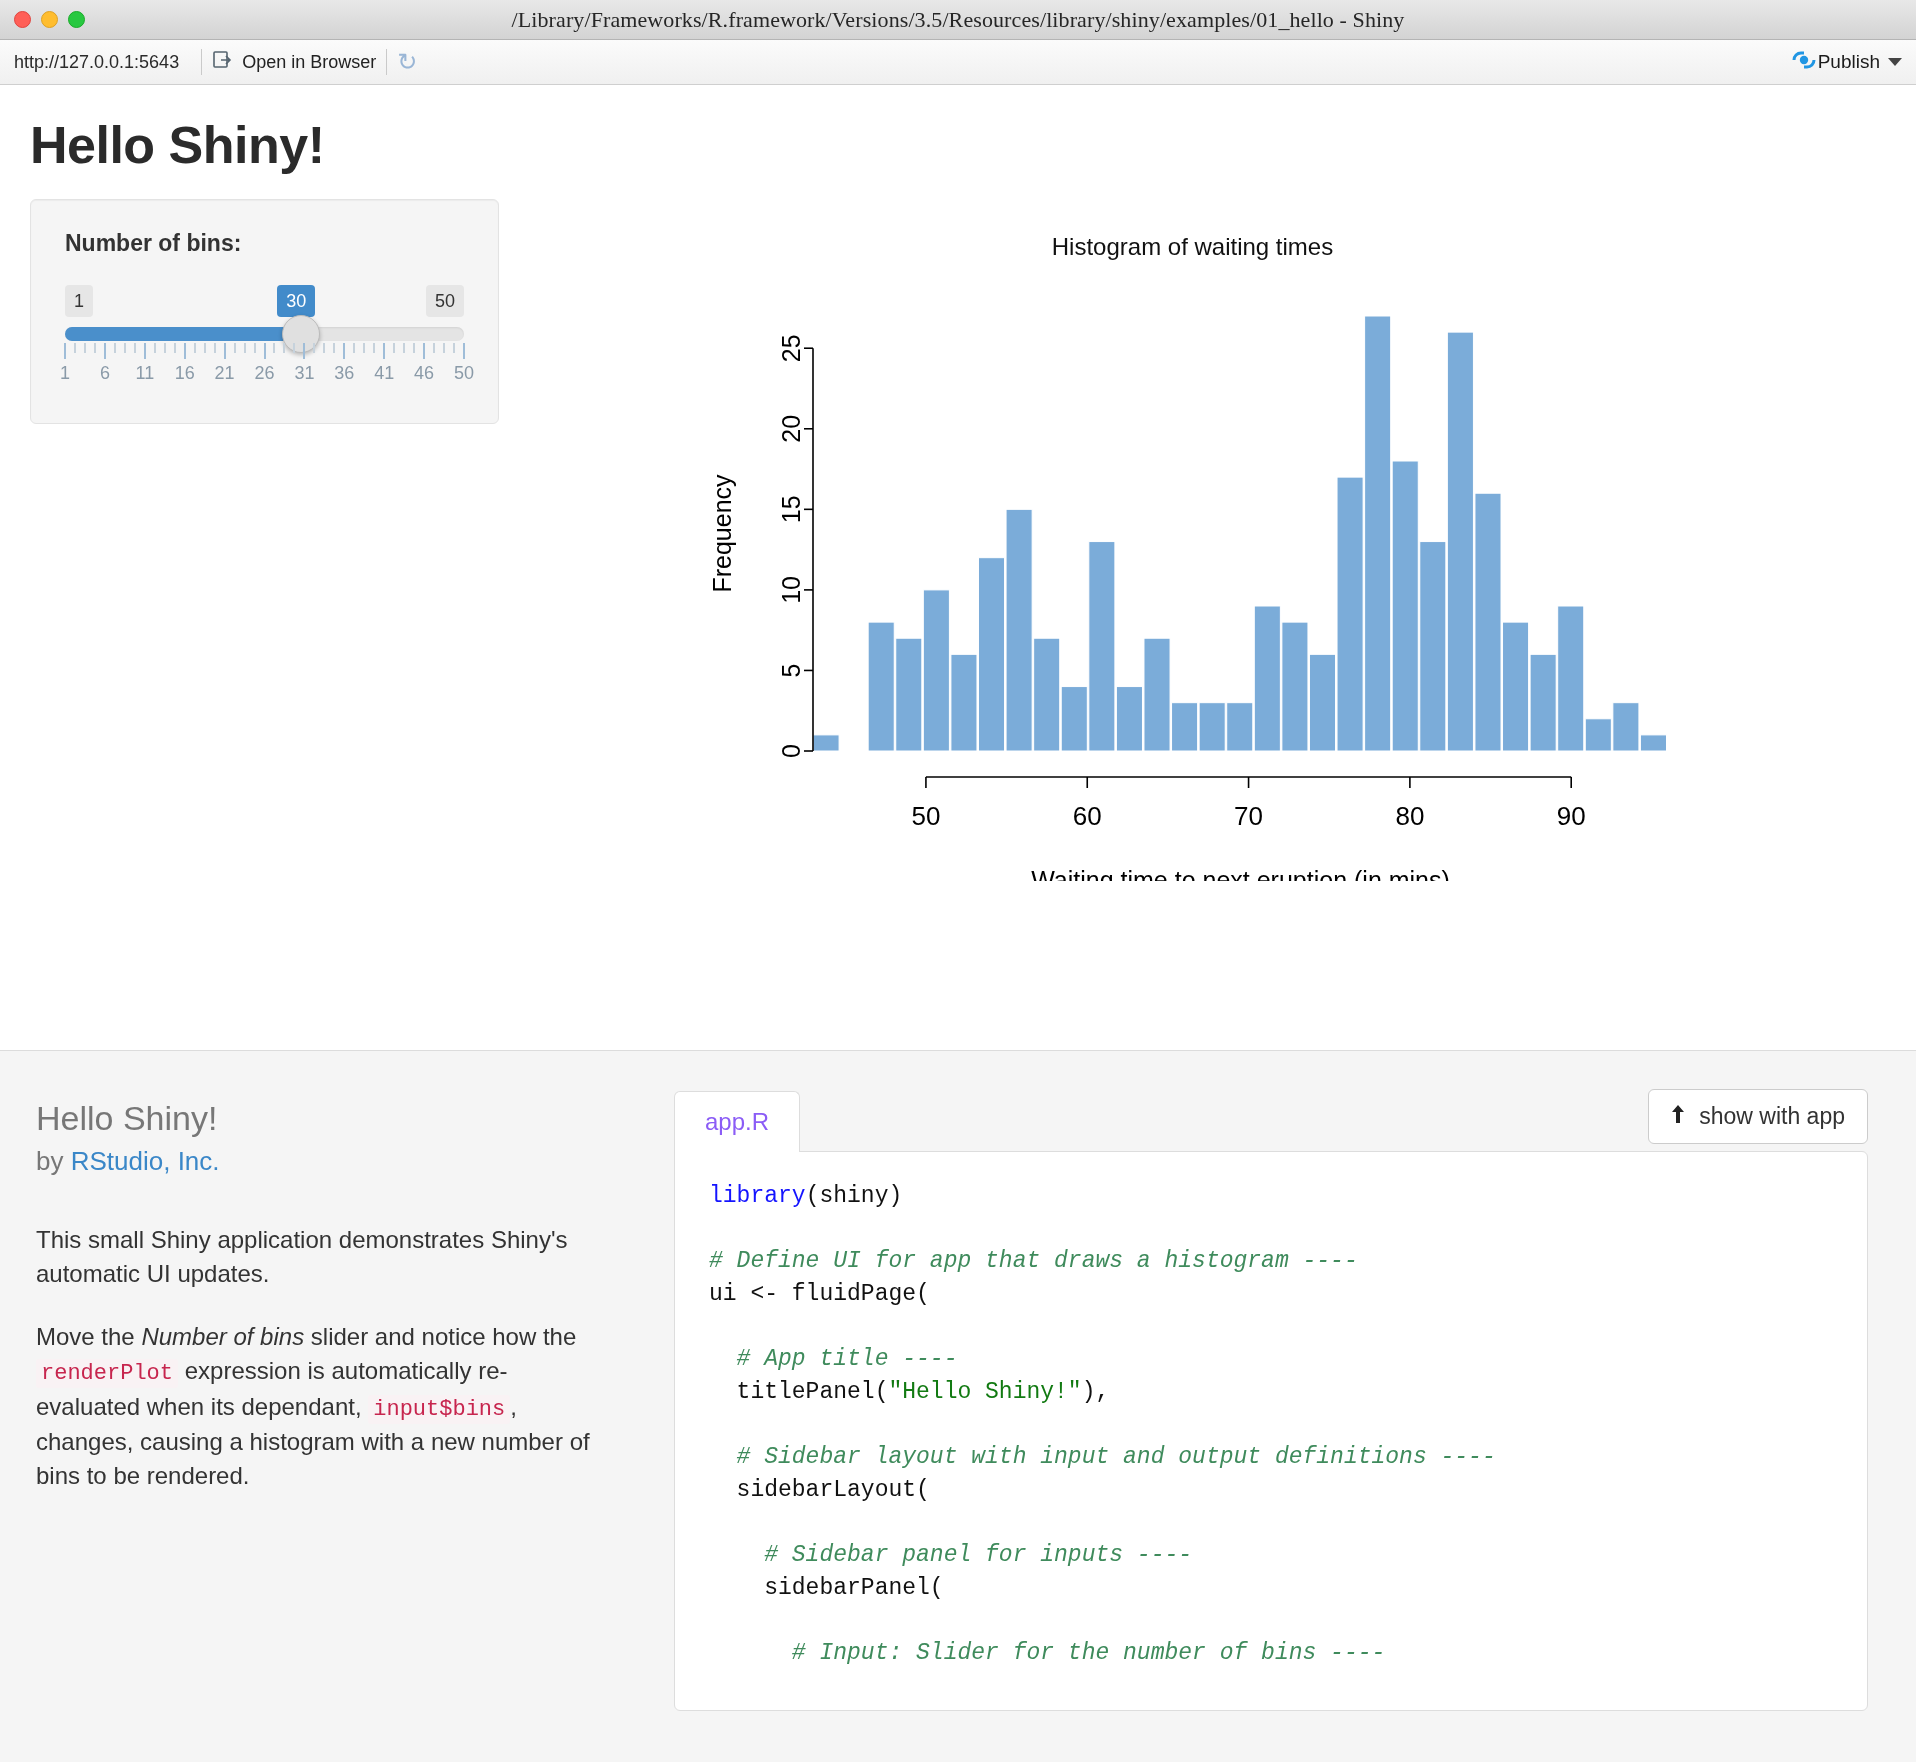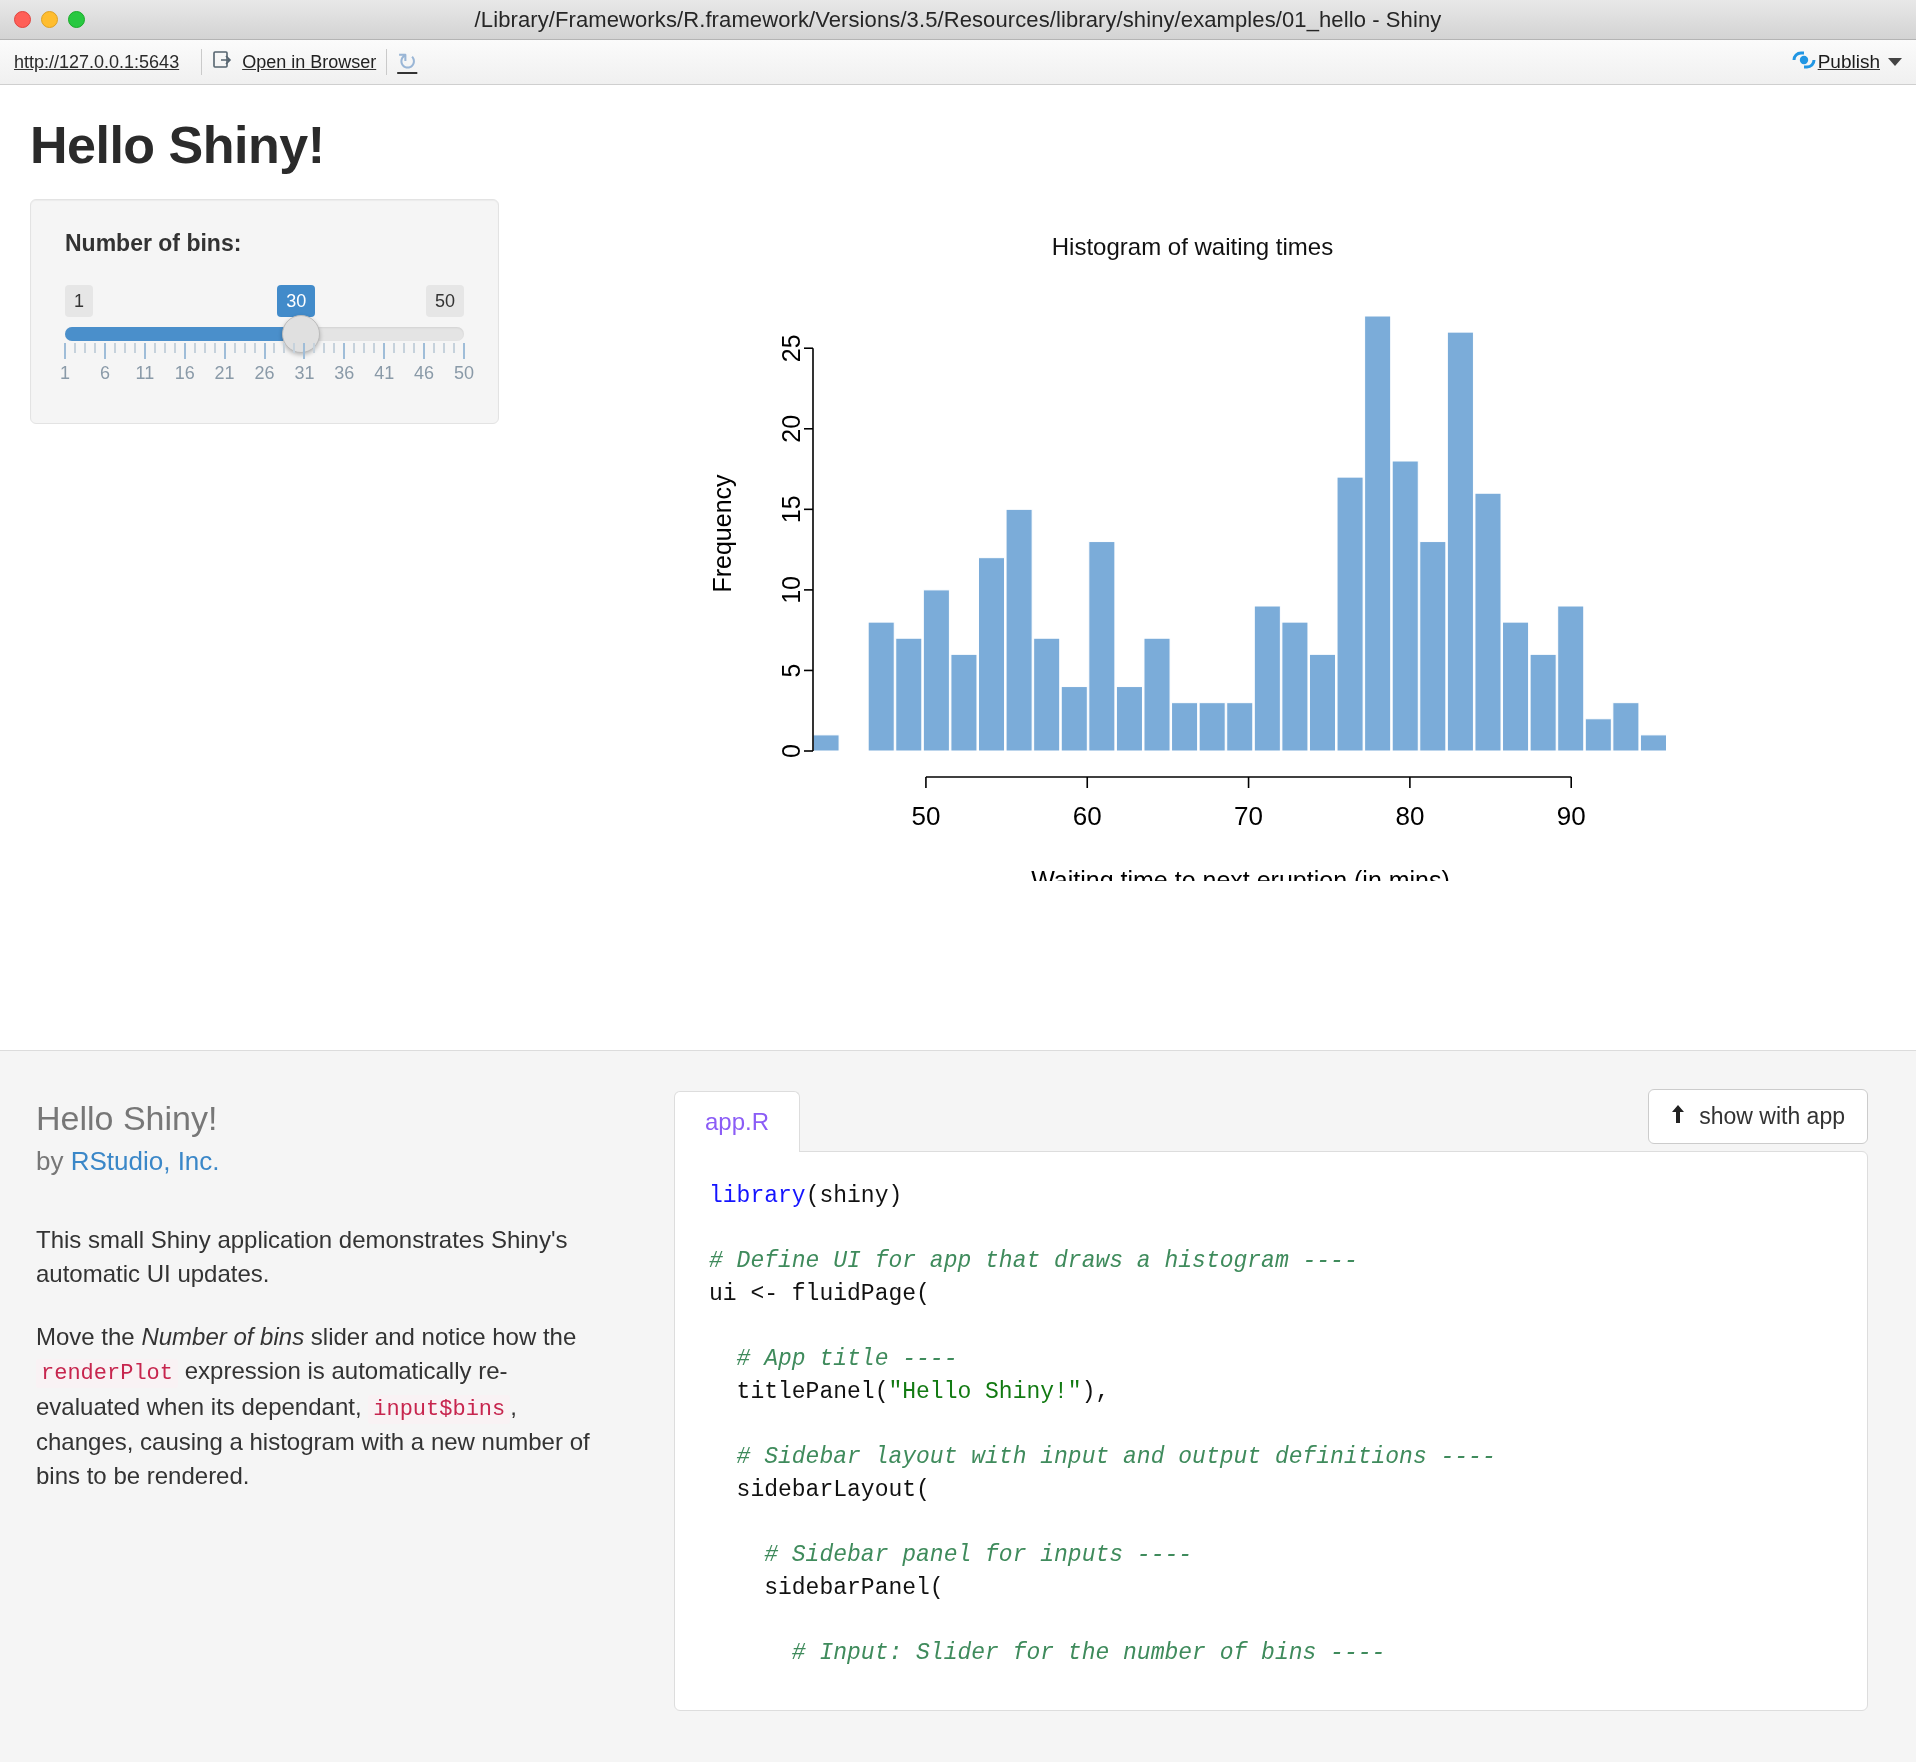--- a/index.html
+++ b/index.html
@@ -22,29 +22,30 @@
   }
   .traffic { display: flex; gap: 10px; margin-left: 14px; }
   .dot { width: 17px; height: 17px; border-radius: 50%; }
   .dot.red    { background: #ff5f57; border: 1px solid #e0443e; }
   .dot.yellow { background: #ffbd2e; border: 1px solid #dea123; }
   .dot.green  { background: #28c840; border: 1px solid #1aab29; }
   .win-title {
     position: absolute; left: 0; right: 0; text-align: center;
     font-size: 22px; color: #262626; letter-spacing: 0.1px;
     pointer-events: none;
+    font-family: Liberation Serif, serif;
   }
 
   
   .toolbar {
     height: 45px;
     background: linear-gradient(to bottom, #fbfbfb, #f0f0f0);
     border-bottom: 1px solid #cfcfcf;
     display: flex; align-items: center; padding: 4px 14px;
-    font-size: 18px; color: #333; text-decoration: underline;
+    font-size: 18px; color: #333;
   }
   .url-text { font-size: 18px; color: #2b2b2b; padding-right: 12px; }
   .tb-sep { width: 1px; height: 26px; background: #cacaca; margin: 0 10px; }
   .tb-btn { display: flex; align-items: center; gap: 8px; cursor: default; }
   .tb-btn .label { font-size: 18px; color: #222; }
   .refresh-ico { color: #9ab6d6; font-size: 24px; line-height: 1; }
   .spacer { flex: 1; }
   .publish { display: flex; align-items: center; gap: 0; }
   .publish .ptxt { font-size: 19px; color: #1b1b1b; }
   .caret-dn {

